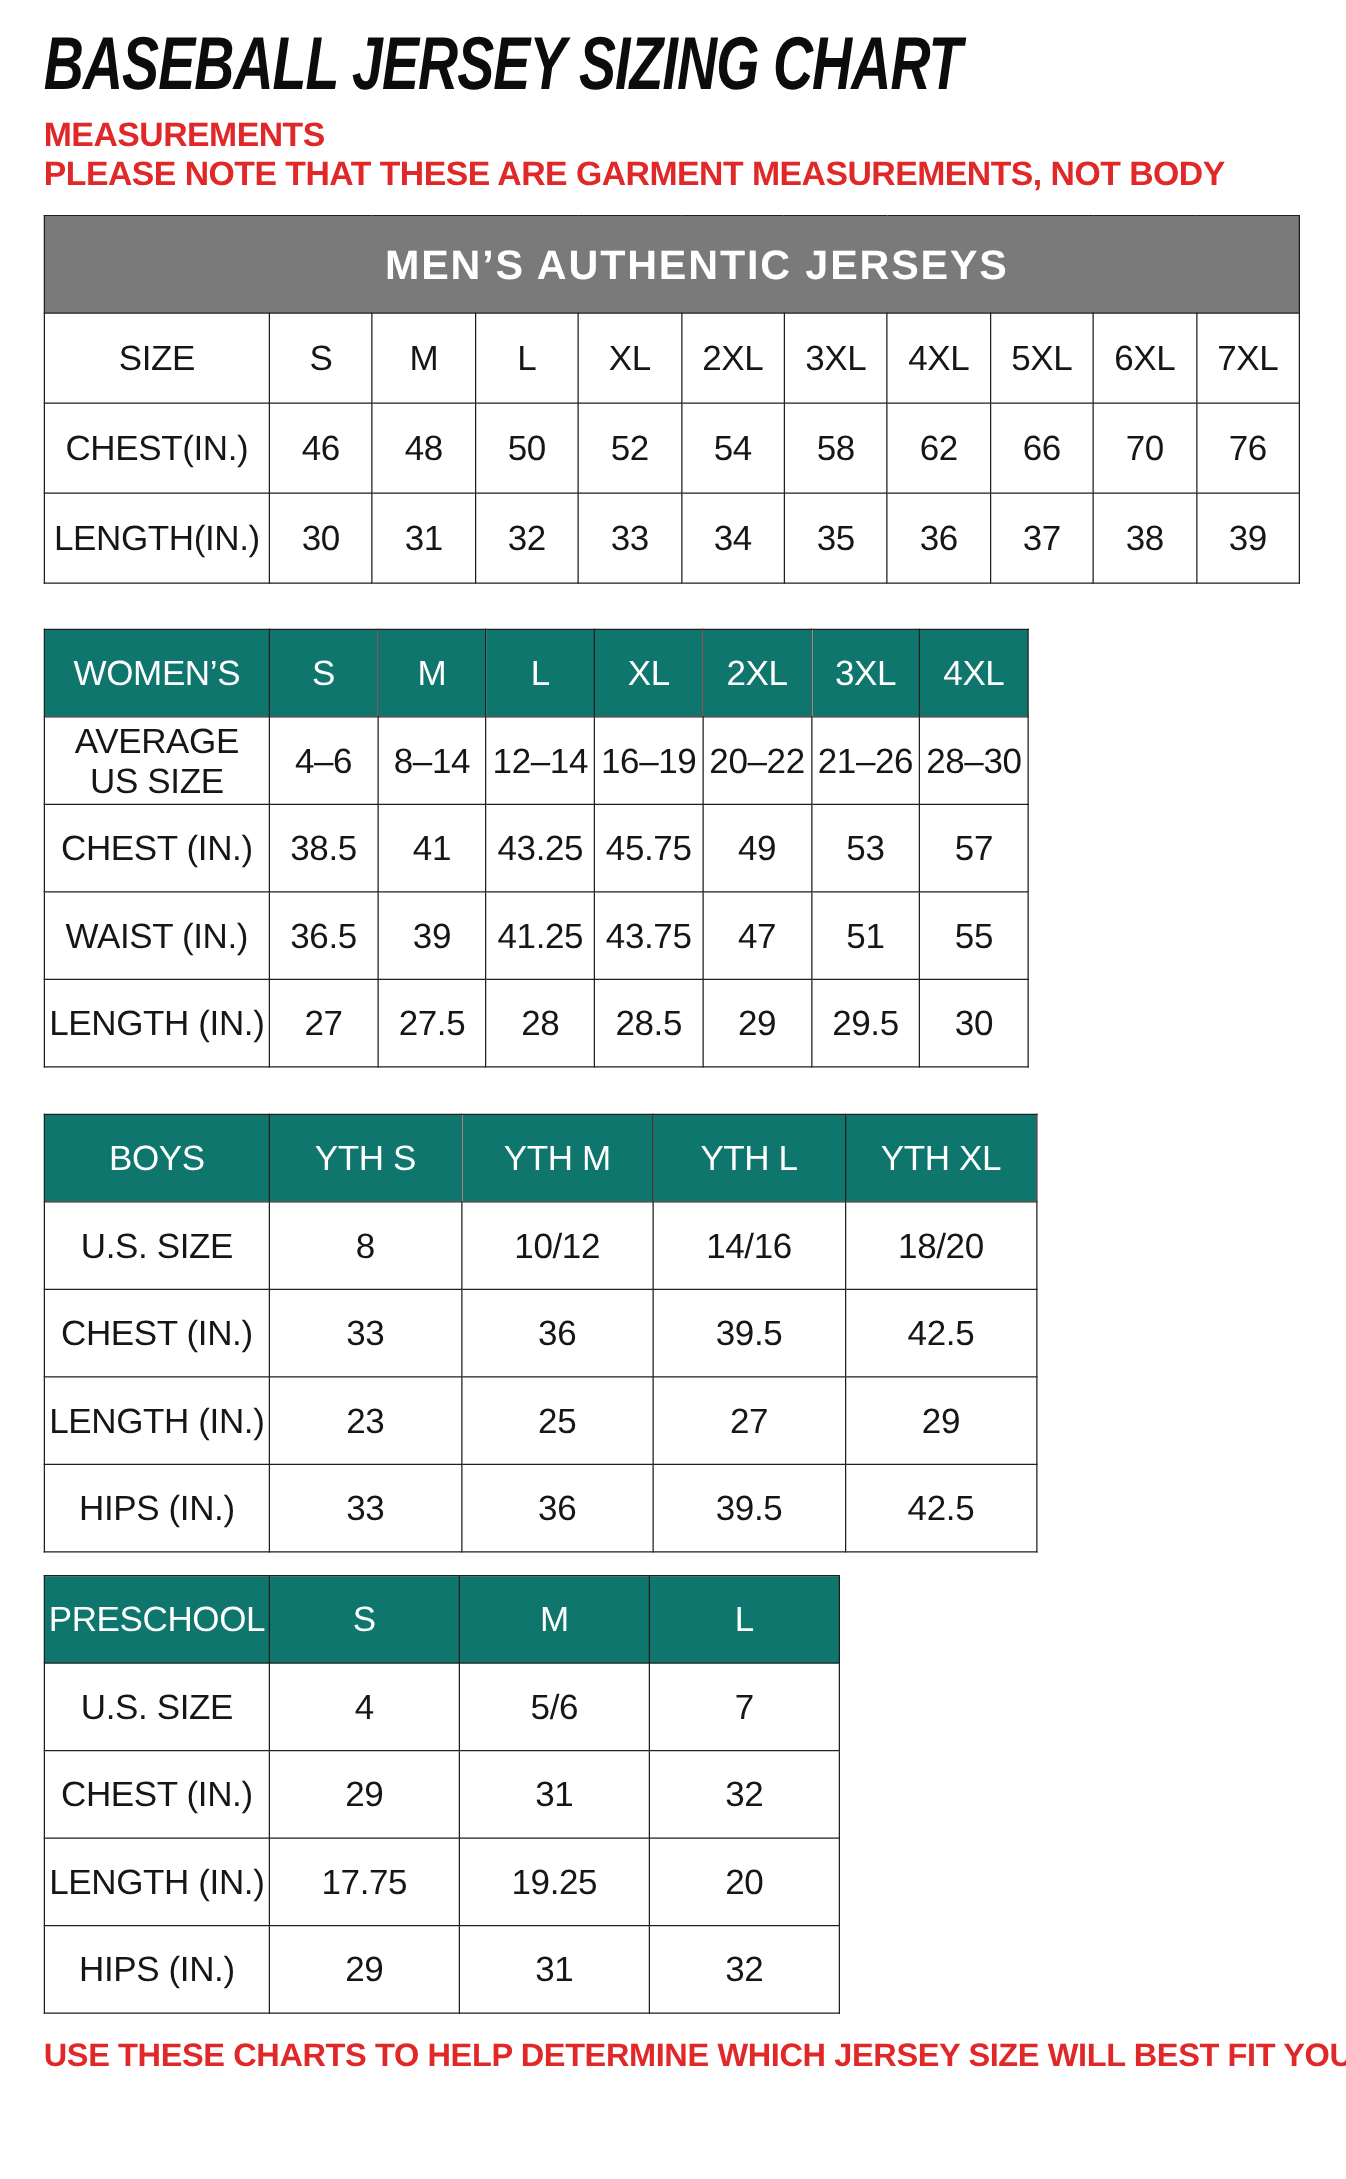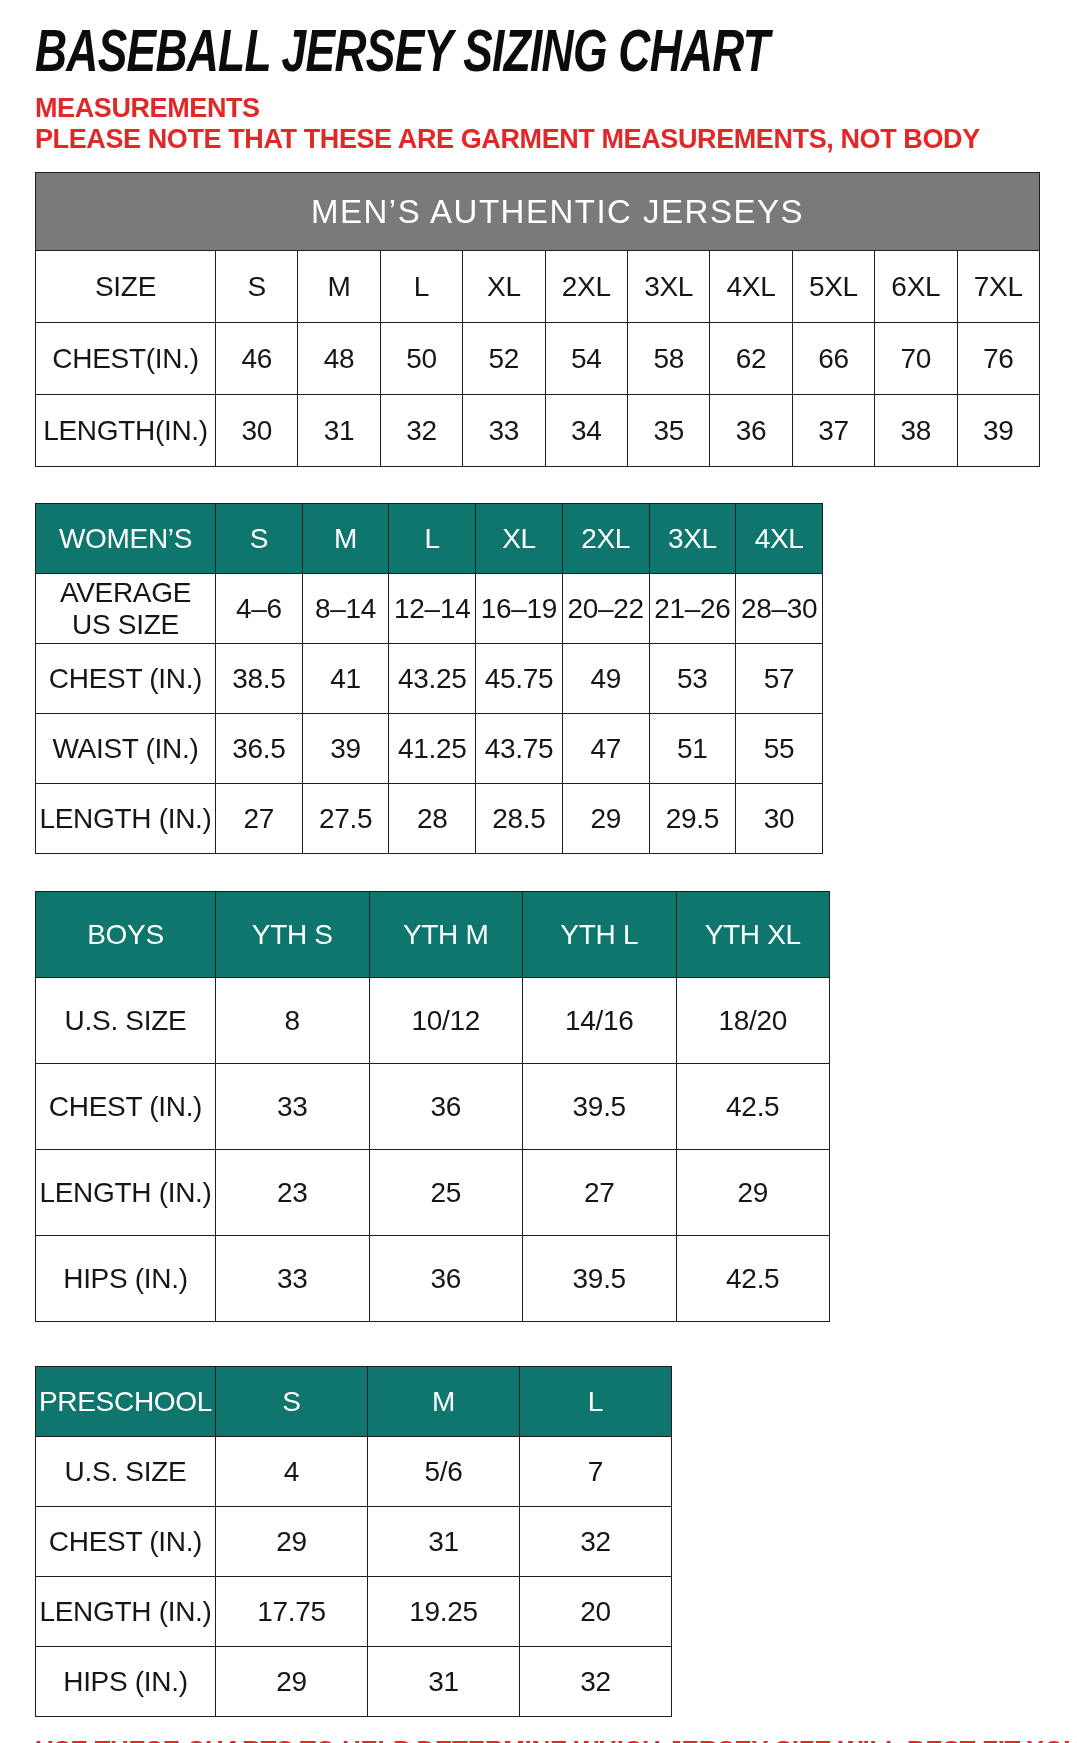--- a/index.html
+++ b/index.html
@@ -10,33 +10,33 @@
   h1.title .squeeze{display:inline-block;transform:scaleX(0.74);transform-origin:0 50%;
     font-size:60px;font-weight:bold;letter-spacing:-1px;color:#0c0c0c;}
 
   .note{margin-top:13px;color:#e02828;font-size:27px;line-height:31px;font-weight:bold;letter-spacing:-0.4px;}
 
   table.tbl{border-collapse:collapse;table-layout:fixed;}
   table.tbl td{border:1.5px solid #1f1f1f;text-align:center;vertical-align:middle;
     font-size:28px;letter-spacing:-0.3px;padding:0 2px;overflow:hidden;}
   td.lbl{font-size:26px;letter-spacing:-0.7px;white-space:pre-line;}
   tr.gray td{background:#0f766e;color:#ffffff;font-size:28px;}
-  tr.banner td{background:#7a7a7a;color:#ffffff;font-size:33px;font-weight:normal;letter-spacing:1.5px;padding-left:42px;}
+  tr.banner td{background:#7a7a7a;color:#ffffff;font-size:33px;font-weight:bold;letter-spacing:1.5px;padding-left:42px;}
 
   table.mens{width:1005px;margin-top:17px;}
   table.mens tr{height:72px;}
   table.mens tr.banner{height:78px;}
 
   table.womens{width:788px;margin-top:36px;}
   table.womens tr{height:70px;}
 
   table.boys{width:795px;margin-top:37px;}
-  table.boys tr{height:86px;}
-
-  table.preschool{width:637px;margin-top:44px;}
+  table.boys tr{height:70px;}
+
+  table.preschool{width:637px;margin-top:18px;}
   table.preschool tr{height:70px;}
 
   col.w-lbl{width:180px;}
 
   .footer{margin-top:17px;color:#e02828;font-size:26px;line-height:32px;font-weight:bold;
     letter-spacing:-0.3px;white-space:nowrap;}
 </style>
 </head>
 <body>
 

